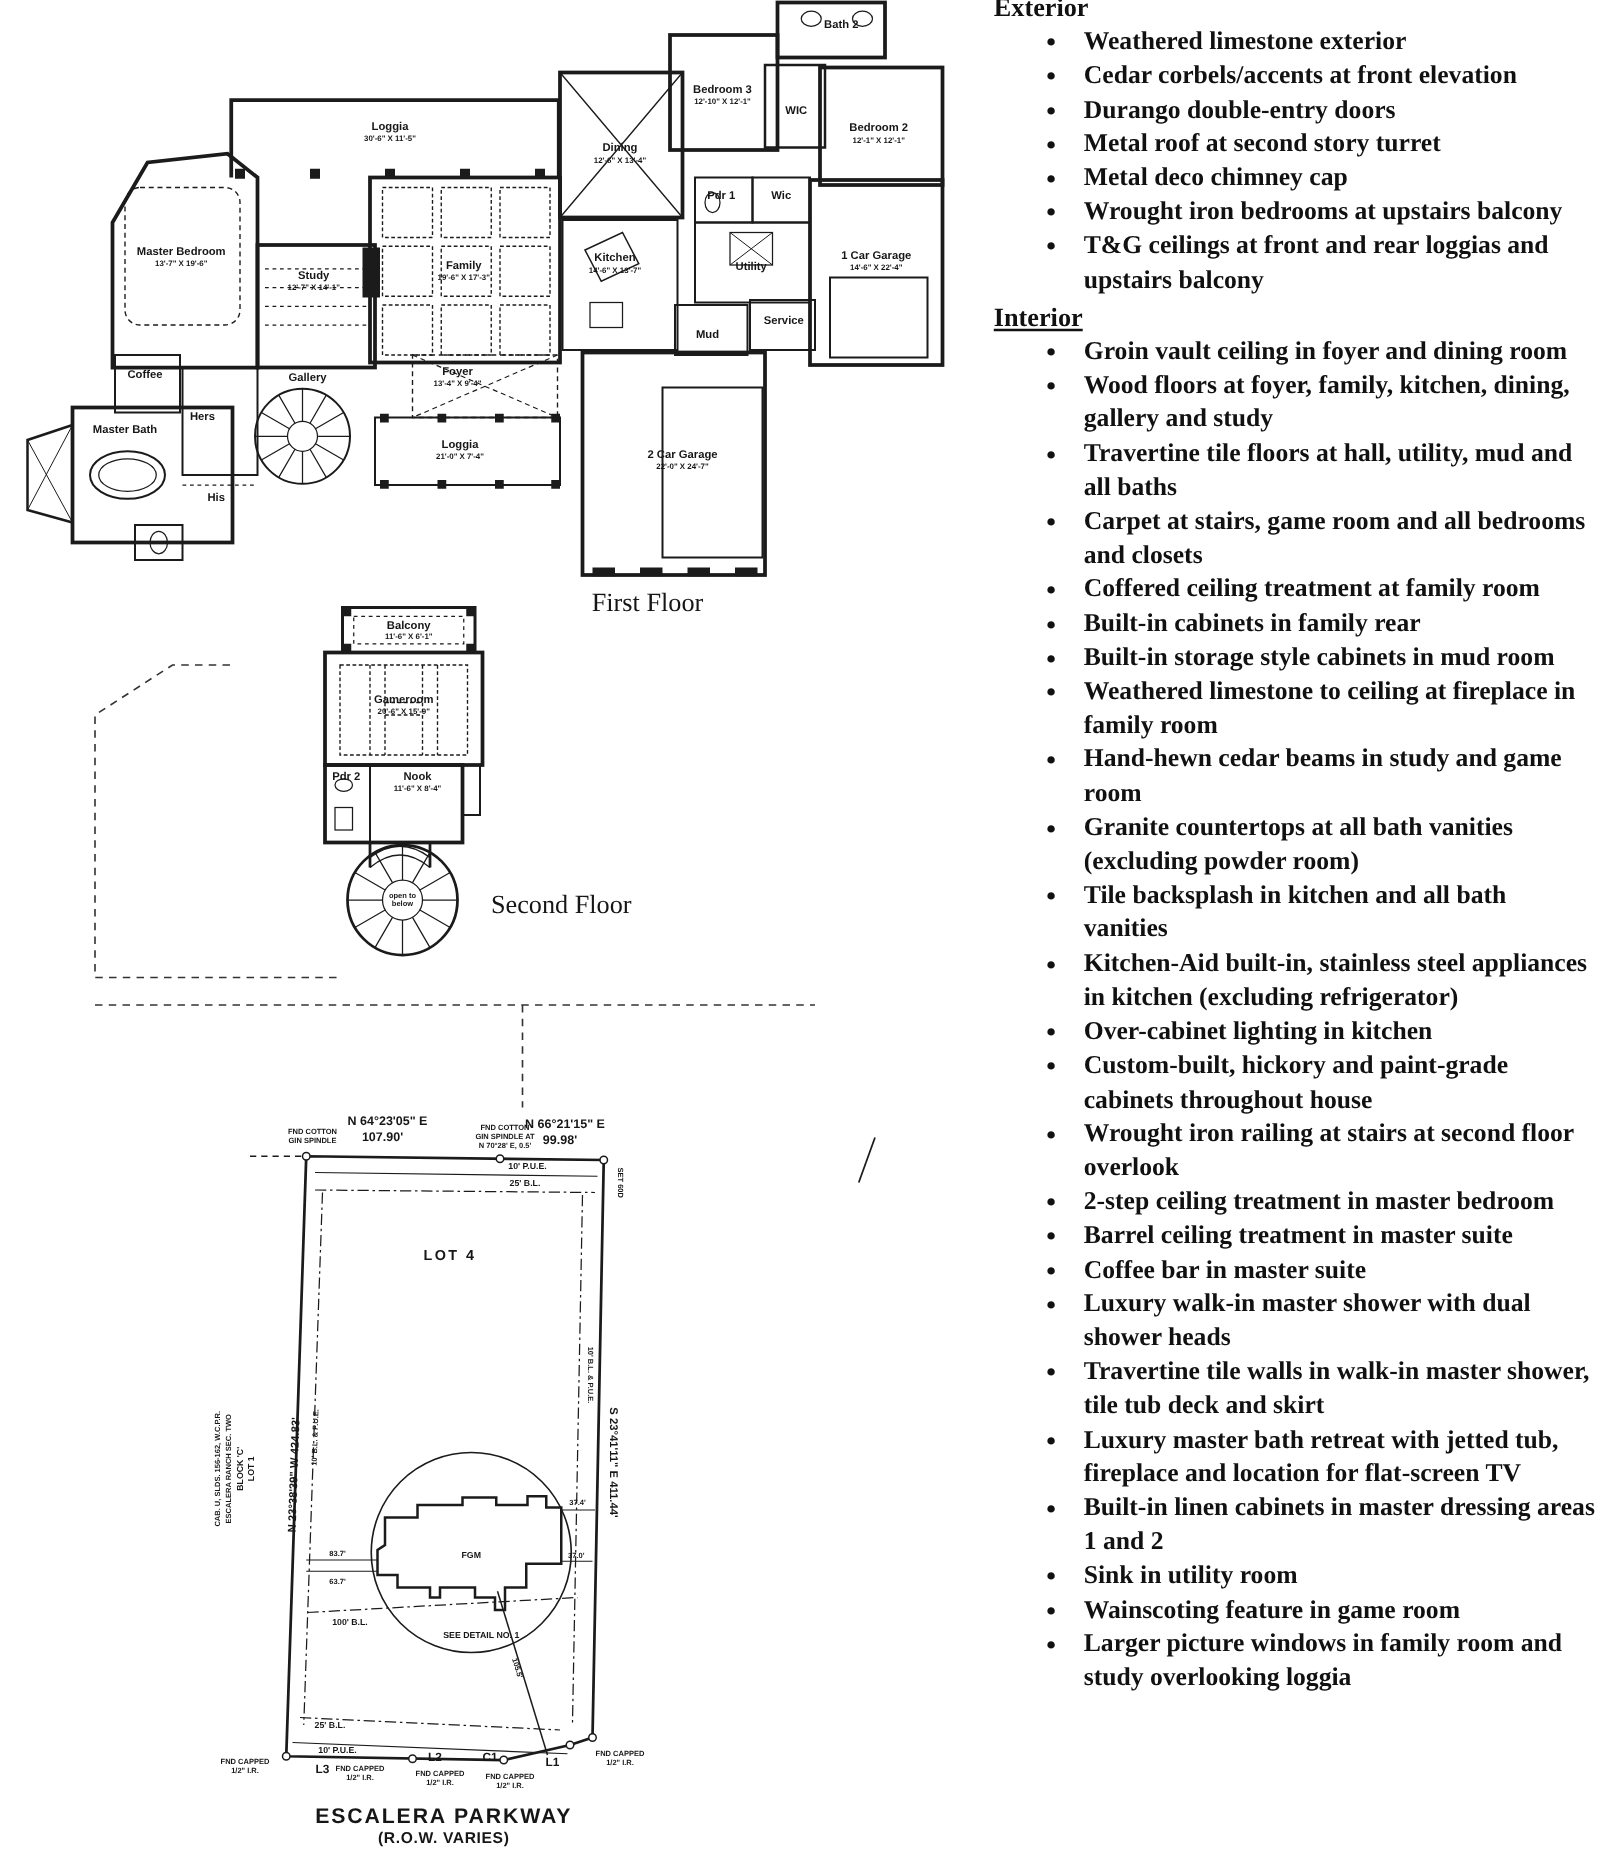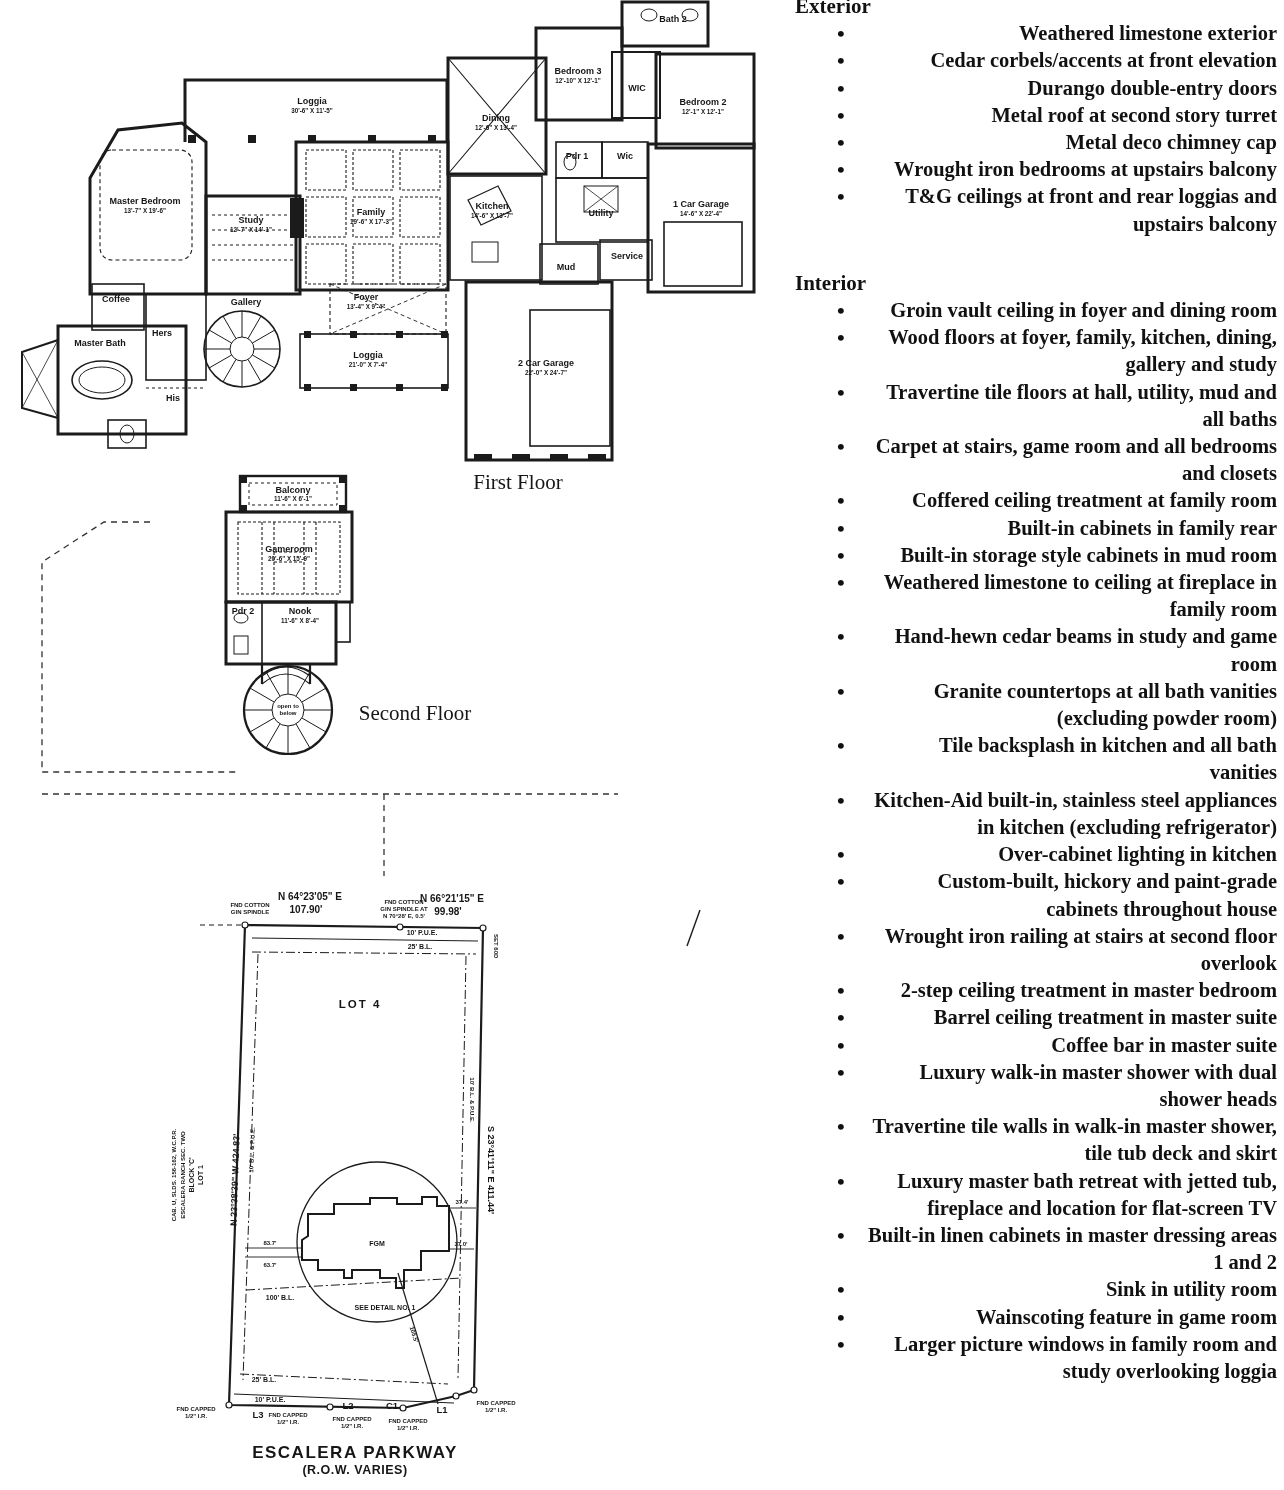--- a/index.html
+++ b/index.html
@@ -24,23 +24,23 @@
   .lot-label{font-family:"Liberation Sans", sans-serif;font-weight:bold;font-size:11.5px;letter-spacing:2px;}
   
   .features{
     position:absolute;left:795px;top:-7px;width:482px;
     font-family:"Liberation Serif", serif;font-weight:bold;font-size:20.5px;
     line-height:27.2px;color:#111;
   }
   .features h2{
     font-size:21px;margin:0;font-weight:bold;line-height:27.2px;
   }
-  .features h2.interior{margin-top:32px;}
+  .features h2.interior{margin-top:3px;text-decoration:underline;}
   .features ul{list-style:none;margin:0;padding:0 0 0 36px;}
-  .features li{position:relative;padding-left:36px;text-align:right;}
+  .features li{position:relative;padding-left:36px;}
   .features li::before{
     content:"\2022";position:absolute;left:6px;top:0;font-size:22px;
   }
 </style>
 </head>
 <body>
 
 <div class="plan" style="top:0;">
 <svg width="780" height="500" viewBox="0 0 780 500" fill="none" stroke="#1b1b1b">
   <g>
@@ -175,21 +175,21 @@
     <text class="room-dims" x="366" y="309">13'-4" X 9'-4"</text>
     <text class="room-name" x="368" y="358">Loggia</text>
     <text class="room-dims" x="368" y="367">21'-0" X 7'-4"</text>
     <text class="room-name" x="546" y="366">2 Car Garage</text>
     <text class="room-dims" x="546" y="375">22'-0" X 24'-7"</text>
     <text class="plan-caption" x="518" y="489">First Floor</text>
   </g>
 </svg>
 </div>
 
-<div class="plan" style="top:470px;">
+<div class="plan" style="top:480px;margin-left:34px;">
 <svg width="780" height="410" viewBox="0 0 780 410" fill="none" stroke="#1b1b1b">
   <g>
 
     <path d="M150,52 L104,52 L42,92 L42,302 L238,302" stroke-width="1.3" stroke-dasharray="6 5" stroke="#333"></path>
     <path d="M42,324 H618 M384,324 V406" stroke-width="1.3" stroke-dasharray="6 5" stroke="#333"></path>
 
     <rect x="240" y="6" width="106" height="36" stroke-width="2.4"></rect>
     <rect x="249" y="13" width="88" height="22" stroke-width="1" stroke-dasharray="3 3"></rect>
     <g fill="#1b1b1b" stroke="none">
       <rect x="240" y="6" width="7" height="7"></rect>

